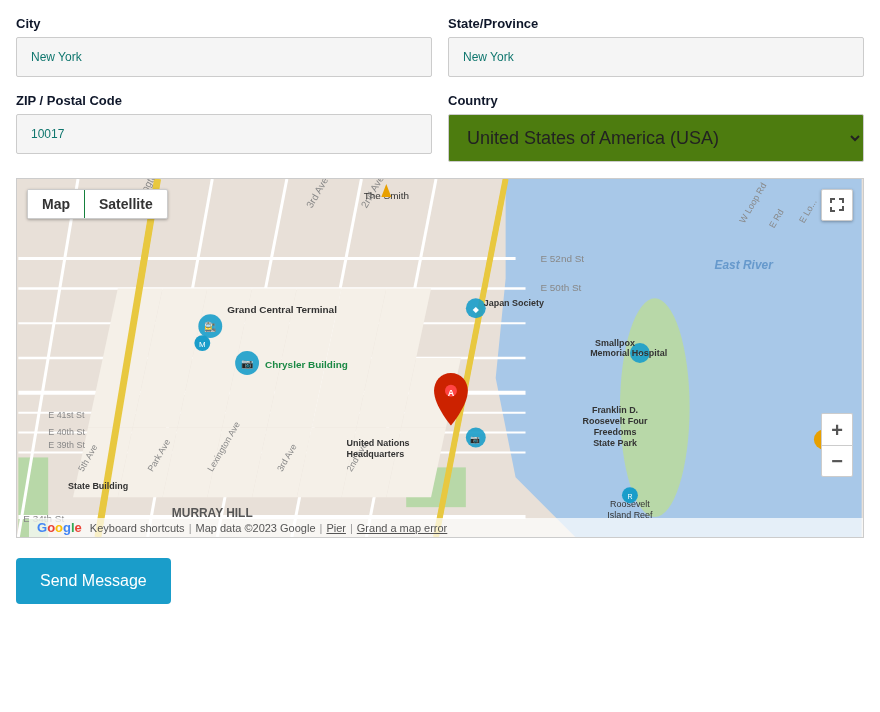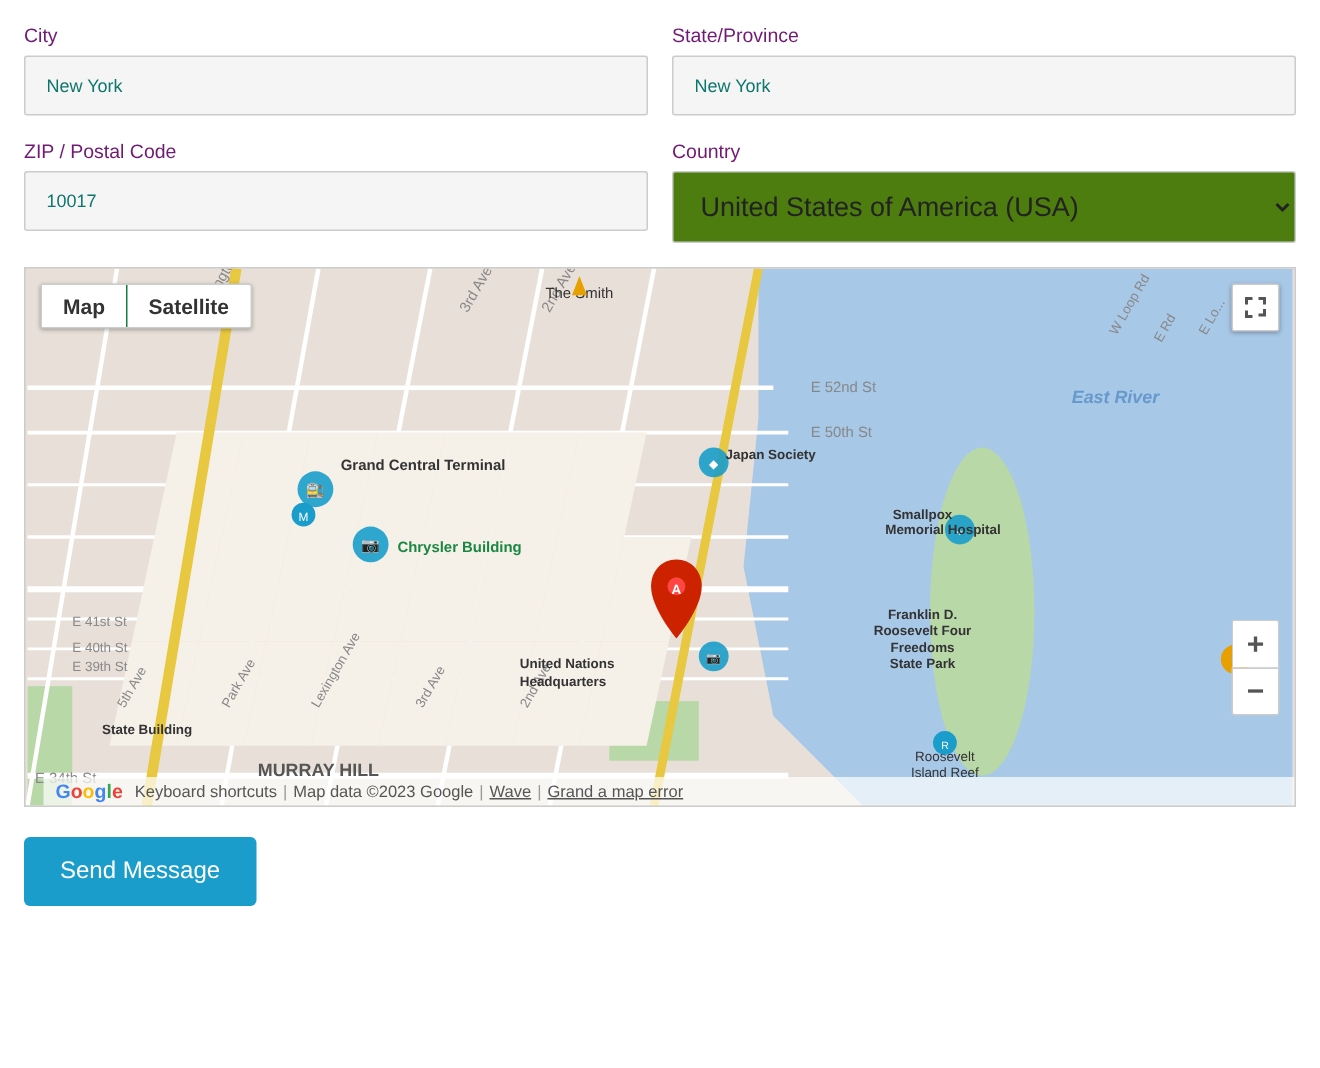--- a/index.html
+++ b/index.html
@@ -15,22 +15,23 @@
       gap: 16px;
       margin-bottom: 16px;
     }
     .form-group {
       flex: 1;
       display: flex;
       flex-direction: column;
     }
     .form-group label {
       font-size: 13px;
-      color: #701a75;
+      color: #0f172a;
       margin-bottom: 6px;
+      font-weight: bold;
     }
     .form-group input[type="text"] {
       border: 1px solid #ccc;
       padding: 12px 14px;
       font-size: 12px;
       color: #0f766e;
       background: #f5f5f5;
       outline: none;
       border-radius: 2px;
     }
@@ -395,21 +396,21 @@
   </div>
 
   <div class="map-attribution">
     <span class="google-logo">
       <span>G</span><span>o</span><span>o</span><span>g</span><span>l</span><span>e</span>
     </span>
     <span>Keyboard shortcuts</span>
     <span class="separator">|</span>
     <span>Map data ©2023 Google</span>
     <span class="separator">|</span>
-    <a href="#">Wave</a>
+    <a href="#">Pier</a>
     <span class="separator">|</span>
     <a href="#">Grand a map error</a>
   </div>
 </div>
 
 
 <button class="send-btn">Send Message</button>
 
 
 

